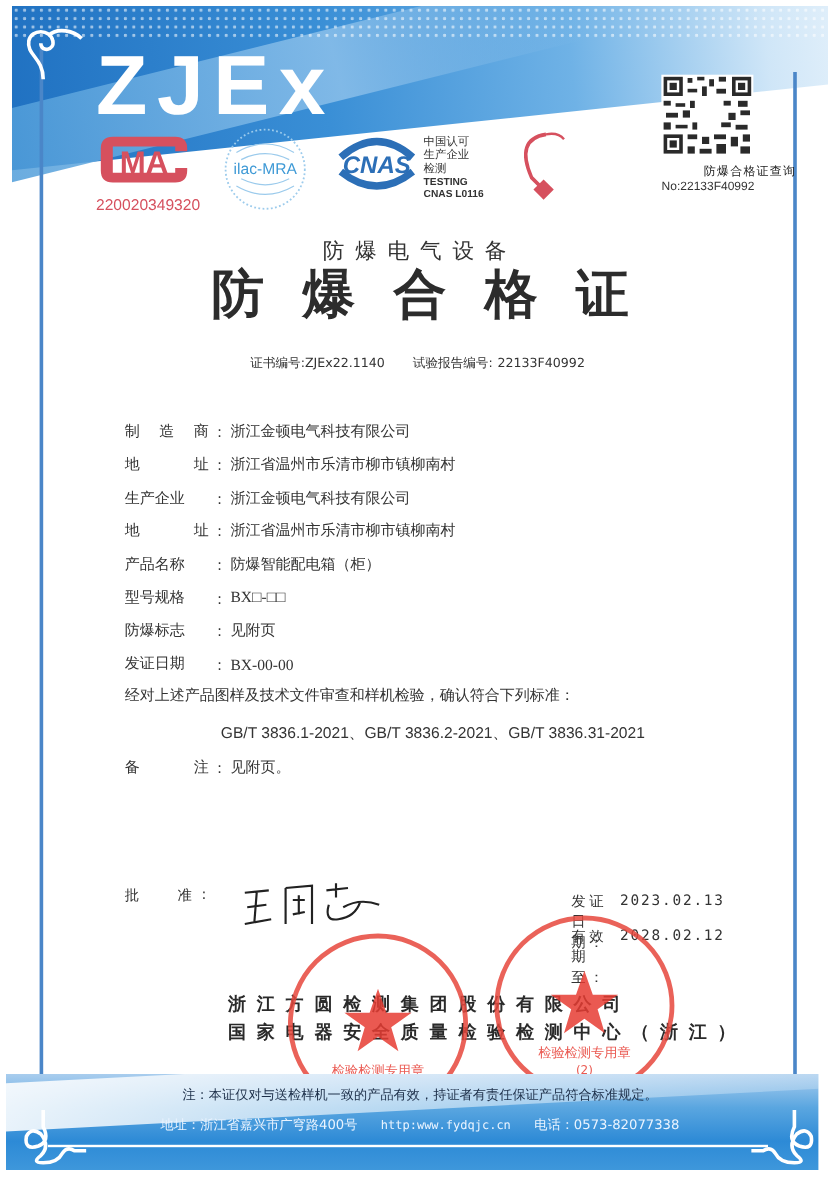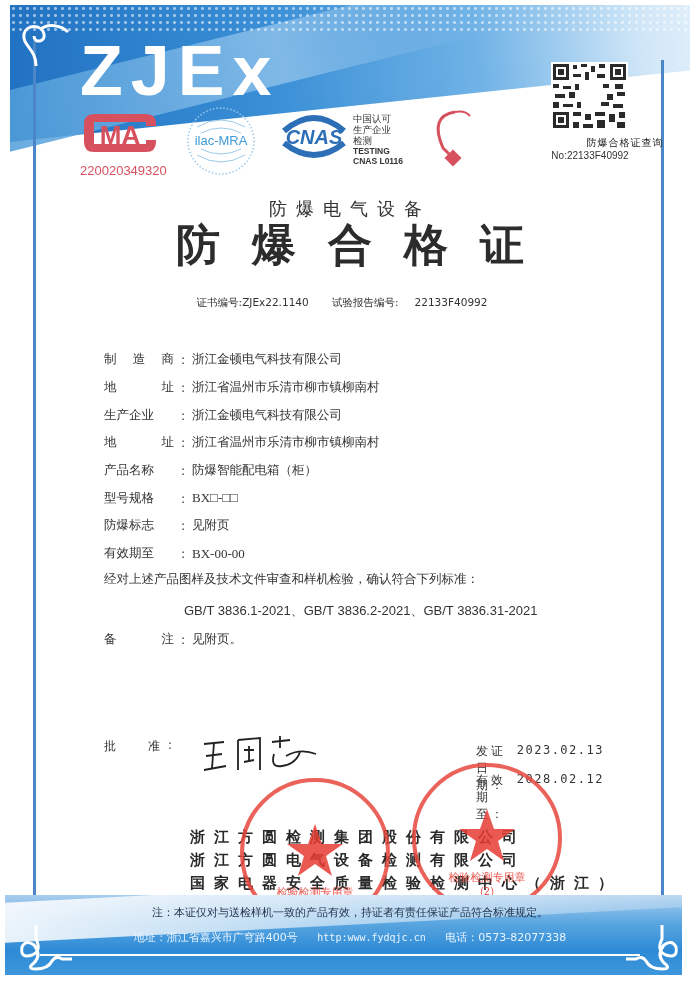--- a/index.html
+++ b/index.html
@@ -189,21 +189,21 @@
         <rect x="66" y="60" width="8" height="6"></rect>
     </g>
   </svg>
   <div class="qr-label">防爆合格证查询</div>
   <div class="qr-no">No:22133F40992</div>
 
   <div class="subtitle">防爆电气设备</div>
   <div class="main-title">防爆合格证</div>
   <div class="cert-ids">
     <span><span style="margin:0">证书编号:</span><span style="margin:0">ZJEx22.1140</span></span>
-    <span><span style="margin:0">试验报告编号:</span><span style="margin:16px">22133F40992</span></span>
+    <span><span style="margin:0">试验报告编号:</span><span style="margin:4px">22133F40992</span></span>
   </div>
 
   <div class="fields">
     <div class="row">
       <span class="lbl">
           <span>制</span>
           <span>造</span>
           <span>商</span>
         </span>
       <span class="colon">:</span>
@@ -239,21 +239,21 @@
       <span class="lbl">型号规格</span>
       <span class="colon">:</span>
       <span class="val serif">BX□-□□</span>
     </div>
     <div class="row">
       <span class="lbl">防爆标志</span>
       <span class="colon">:</span>
       <span class="val">见附页</span>
     </div>
     <div class="row">
-      <span class="lbl">有效期至</span>
+      <span class="lbl">发证日期</span>
       <span class="colon">:</span>
       <span class="val serif">BX-00-00</span>
     </div>
   </div>
 
   <div class="statement">经对上述产品图样及技术文件审查和样机检验，确认符合下列标准：</div>
   <div class="standards">GB/T 3836.1-2021、GB/T 3836.2-2021、GB/T 3836.31-2021</div>
   <div class="remark row">
     <span class="lbl">
         <span>备</span>
@@ -282,21 +282,20 @@
       <span class="dv">2023.02.13</span>
     </div>
     <div class="d">
       <span class="dl">有效期至：</span>
       <span class="dv">2028.02.12</span>
     </div>
   </div>
 
   <div class="issuers">
     <div>浙江方圆检测集团股份有限公司</div>
-    <div>浙江方圆电气设备检测有限公司</div>
     <div>国家电器安全质量检验检测中心（浙江）</div>
   </div>
 
   <div class="seal seal1">
     <svg width="142" height="142" viewBox="0 0 142 142">
       <polygon points="71,42 78,62 99,62 82,74 88,94 71,82 54,94 60,74 43,62 64,62" fill="rgba(230,60,50,0.85)"></polygon>
       <text x="71" y="114" text-anchor="middle" font-size="11" fill="rgba(230,60,50,0.85)">检验检测专用章</text>
       <text x="71" y="128" text-anchor="middle" font-size="10" fill="rgba(230,60,50,0.85)">(2)</text>
     </svg>
   </div>

